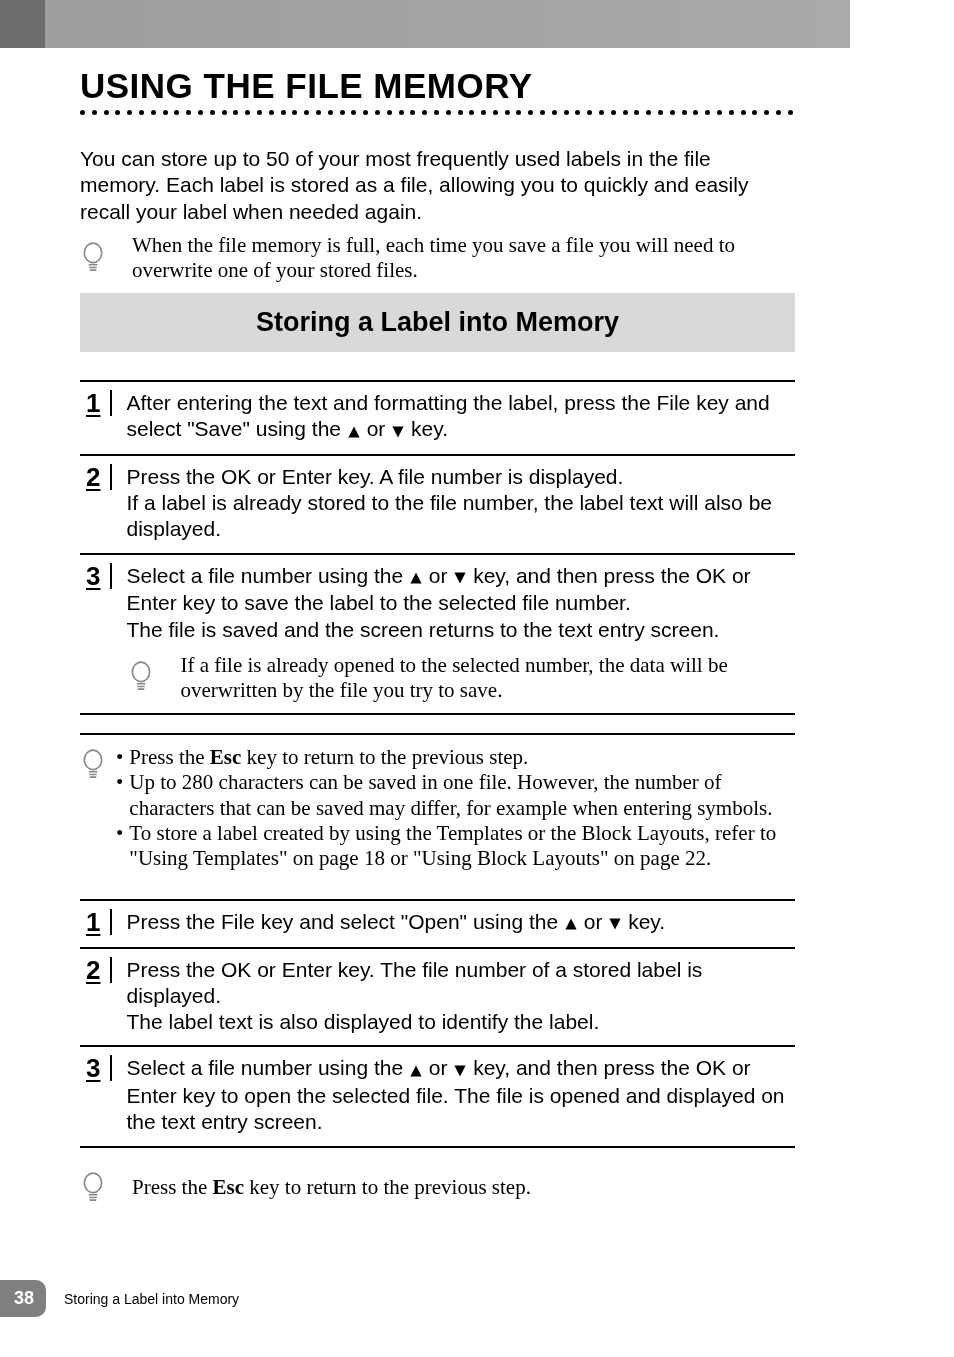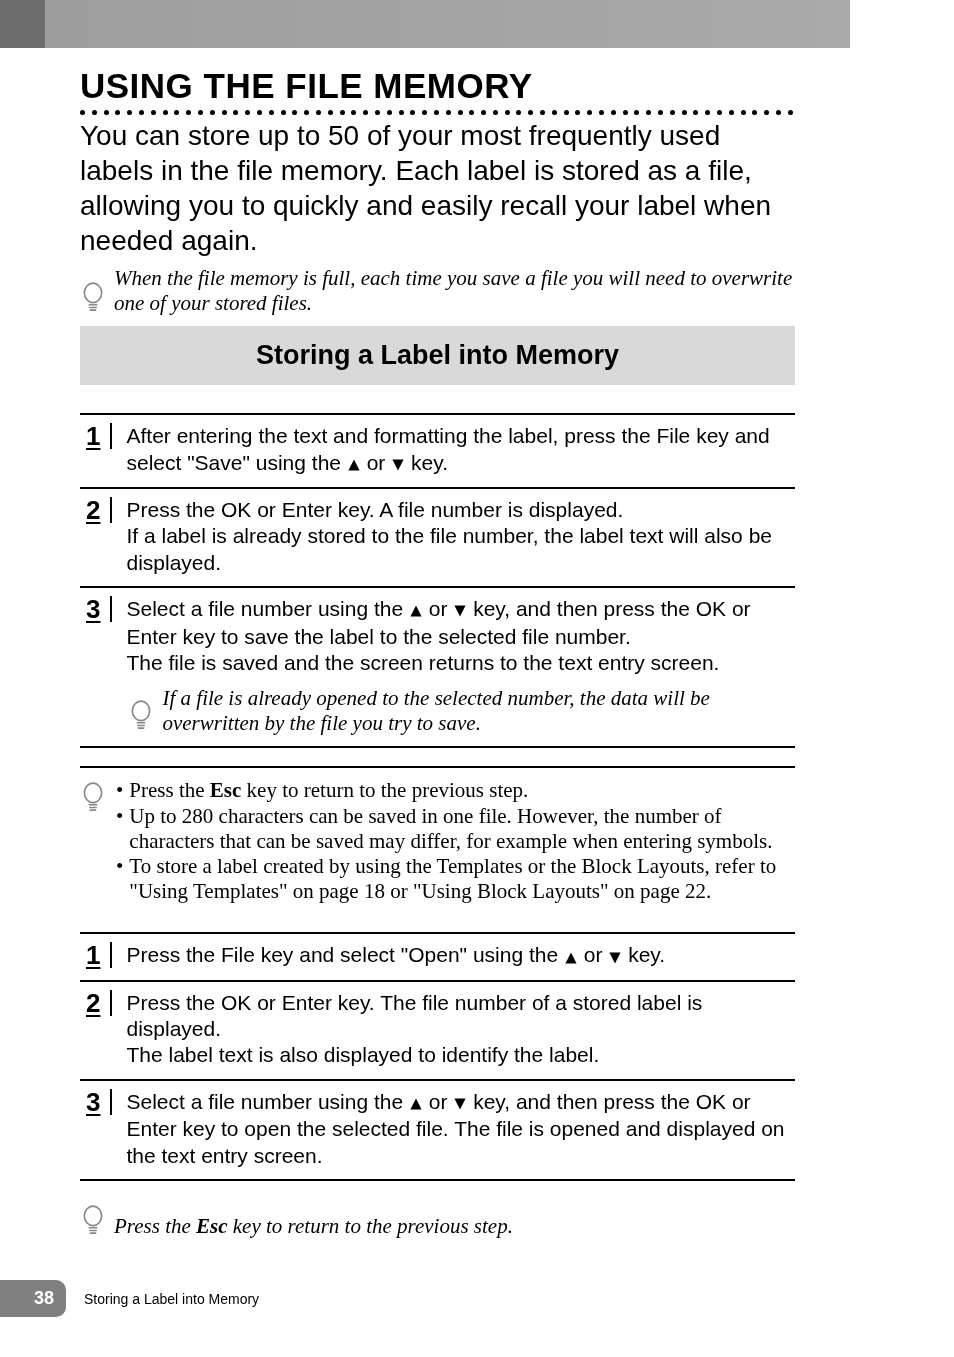--- a/index.html
+++ b/index.html
@@ -5,43 +5,43 @@
   * { box-sizing: border-box; margin: 0; padding: 0; }
   html, body { width: 954px; height: 1357px; background: #fff; font-family: Arial, Helvetica, sans-serif; color: #000; }
   .page { width: 850px; height: 1357px; position: relative; }
   .header-band { position: absolute; top: 0; left: 0; right: 0; height: 48px; background: linear-gradient(to right, #8a8a8a 0%, #9d9d9d 3%, #aaa 100%); }
   .header-corner { position: absolute; top: 0; left: 0; width: 45px; height: 48px; background: #6d6d6d; }
   .content { position: absolute; top: 48px; left: 80px; right: 55px; }
   .title-wrap { margin-top: 18px; }
   .title { font-size: 35px; font-weight: bold; letter-spacing: 0.5px; }
   .dots { margin-top: 2px; height: 10px; display: flex; gap: 6.8px; overflow: hidden; }
   .dot { width: 5px; height: 5px; background: #000; border-radius: 50%; flex: 0 0 auto; margin-top: 2px; }
-  .intro { font-size: 28px; line-height: 1.25; }
-  .note-row { display: flex; gap: 8px; margin-top: 8px; align-items: flex-end; font-style: italic; }
+  .intro { margin-top: 28px; font-size: 21px; line-height: 1.25; }
+  .note-row { display: flex; gap: 26px; margin-top: 8px; align-items: center; }
   .note-row.inner { margin-top: 10px; margin-left: 2px; }
   .tip-icon { flex: 0 0 auto; width: 26px; margin-top: 2px; }
   .note-text { font-family: Georgia, 'Times New Roman', serif; font-size: 21px; line-height: 1.2; }
   .section-head { background: #d9d9d9; text-align: center; font-size: 27px; font-weight: bold; padding: 14px 0; margin-top: 10px; }
   .steps { margin-top: 28px; }
   .step { border-top: 2px solid #000; padding: 8px 0 10px 0; display: flex; gap: 14px; }
   .step:last-of-type { border-bottom: 2px solid #000; }
   .step-num { font-size: 26px; font-weight: bold; border-right: 2px solid #000; padding: 0 10px 0 6px; line-height: 1; align-self: flex-start; text-decoration: underline; text-underline-offset: 3px; }
   .step-body { font-size: 21px; line-height: 1.25; flex: 1; }
   .step-body b { font-weight: normal; }
   .up-tri, .dn-tri { display: inline-block; vertical-align: middle; }
   .up-tri svg, .dn-tri svg { width: 14px; height: 14px; vertical-align: -1px; }
   .post-steps-rule { border-top: 2px solid #000; margin-top: 18px; }
   .bullets { margin-top: 10px; display: flex; gap: 10px; }
   .bullets .tip-icon { margin-top: 4px; }
   .bullets-list { font-family: Georgia, 'Times New Roman', serif; font-size: 21px; line-height: 1.2; }
   .bullets-list .bi { display: flex; gap: 6px; }
   .bullets-list .bi .bu { flex: 0 0 auto; }
   .section2-head { margin-top: 14px; }
   .footer { position: absolute; left: 0; bottom: 40px; display: flex; align-items: center; gap: 18px; }
-  .page-num-tab { background: #808080; color: #fff; font-weight: bold; font-size: 18px; padding: 8px 12px 8px 34px; border-top-right-radius: 10px; border-bottom-right-radius: 10px; }
+  .page-num-tab { background: #808080; color: #fff; font-weight: bold; font-size: 18px; padding: 8px 12px 8px 14px; border-top-right-radius: 10px; border-bottom-right-radius: 10px; }
   .footer-text { font-size: 14px; color: #000; }
 </style>
 </head>
 <body>
 
 <div class="page">
   <div class="header-band">
     <div class="header-corner"></div>
   </div>
 

